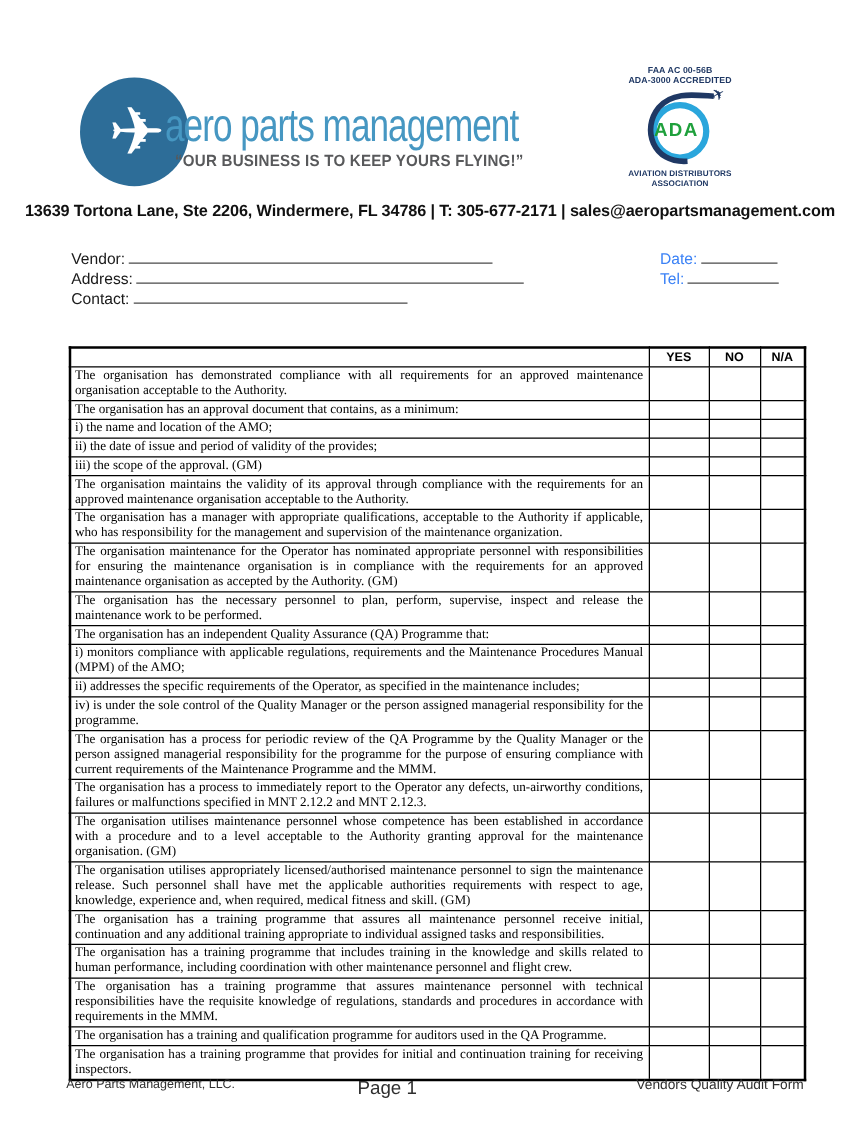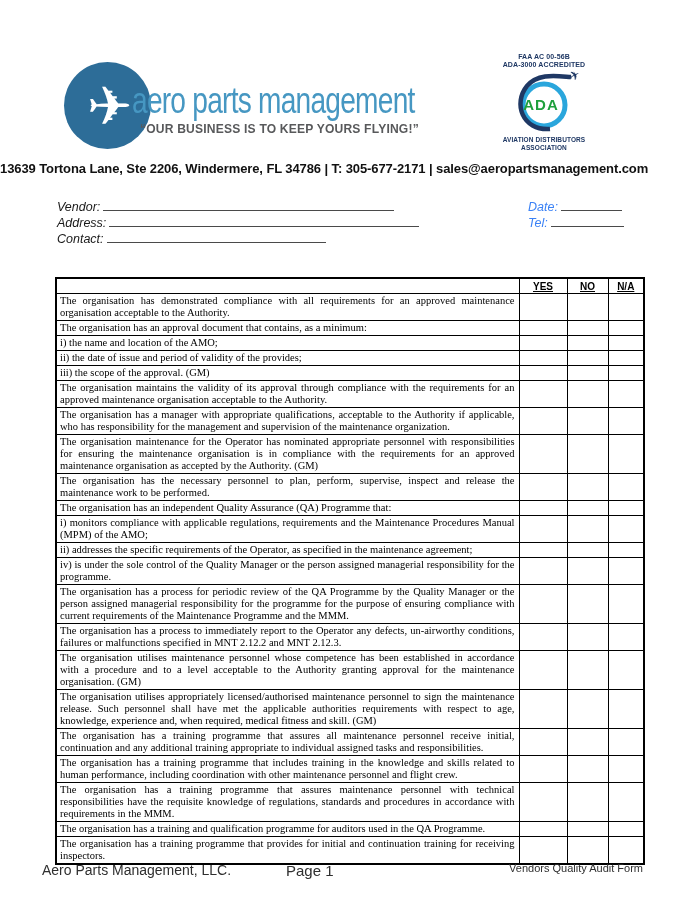--- a/index.html
+++ b/index.html
@@ -31,54 +31,54 @@
     position:absolute;left:0;right:6px;top:25px;color:#1fa03c;font-weight:bold;
     font-size:15px;letter-spacing:1px;text-align:center;
   }
   .ada-plane{
     position:absolute;right:0px;top:-2px;color:#1f3864;font-size:13px;line-height:1;
     transform:rotate(-28deg);
   }
   .ada-bottom{font-size:6.5px;font-weight:bold;color:#1f3864;line-height:7.5px;letter-spacing:.1px;}
 
   .contact-line{
-    position:absolute;left:0;right:2px;top:161px;text-align:left;
+    position:absolute;left:0;right:2px;top:161px;text-align:center;
     font-weight:bold;font-size:13px;letter-spacing:-.1px;color:#111;
   }
 
   
   .form-left{position:absolute;left:57px;top:200px;font-size:12.5px;color:#1a1a1a;}
   .form-right{position:absolute;left:528px;top:200px;font-size:12.5px;color:#3b82f6;}
-  .frow{height:16px;white-space:nowrap;font-style:italic;}
+  .frow{height:16px;white-space:nowrap;}
   .uline{display:inline-block;border-bottom:1px solid #4a4a4a;height:10px;margin-left:3px;}
   .u-vendor{width:291px;}
   .u-address{width:310px;}
   .u-contact{width:219px;}
   .u-cert{width:182px;}
   .u-date{width:61px;}
   .u-tel{width:73px;}
 
   
   table.audit{
     position:absolute;left:55px;top:277px;width:588px;border-collapse:collapse;
     table-layout:fixed;border:2px solid #000;
   }
   .audit th,.audit td{border:1.5px solid #000;}
   .audit th{
     font-family:"Liberation Sans",sans-serif;font-size:10px;font-weight:bold;
-    padding:1px 0;height:12px;text-decoration:underline;
+    padding:1px 0;height:12px;
   }
   .audit td.desc{
     font-family:"Liberation Serif",serif;font-size:10.5px;line-height:12px;
     padding:1px 4px 1px 3px;text-align:justify;vertical-align:top;
   }
   .audit td.check{padding:0;}
 
   
-  .footer-left{position:absolute;left:42px;top:862px;font-size:14px;color:#2f2f2f;}
+  .footer-left{position:absolute;left:53px;top:862px;font-size:10px;color:#2f2f2f;}
   .footer-center{position:absolute;left:286px;top:862px;font-size:15px;color:#2f2f2f;}
   .footer-right{position:absolute;right:47px;top:862px;font-size:11px;color:#2f2f2f;}
 </style>
 </head>
 <body>
 
 <div class="page">
 
   <div class="logo-circle">
     <span class="logo-plane">✈</span>
@@ -204,21 +204,21 @@
           <td class="check"></td>
           <td class="check"></td>
         </tr>
         <tr>
           <td class="desc">i) monitors compliance with applicable regulations, requirements and the Maintenance Procedures Manual (MPM) of the AMO;</td>
           <td class="check"></td>
           <td class="check"></td>
           <td class="check"></td>
         </tr>
         <tr>
-          <td class="desc">ii) addresses the specific requirements of the Operator, as specified in the maintenance agreement;</td>
+          <td class="desc">ii) addresses the specific requirements of the Operator, as specified in the maintenance includes;</td>
           <td class="check"></td>
           <td class="check"></td>
           <td class="check"></td>
         </tr>
         <tr>
           <td class="desc">iv) is under the sole control of the Quality Manager or the person assigned managerial responsibility for the programme.</td>
           <td class="check"></td>
           <td class="check"></td>
           <td class="check"></td>
         </tr>

